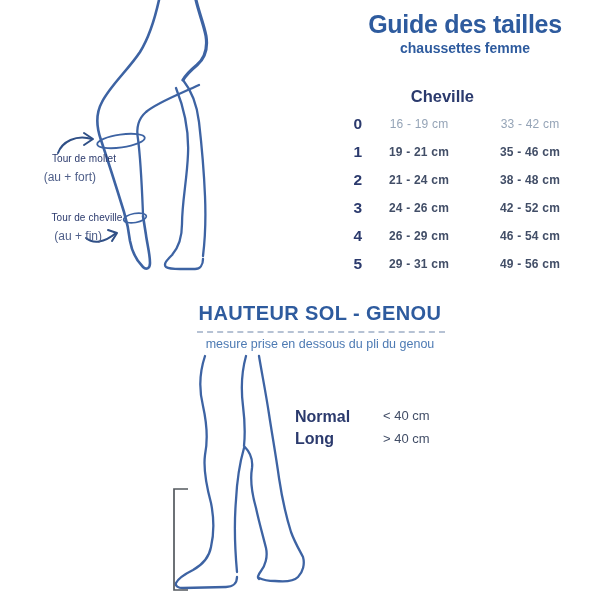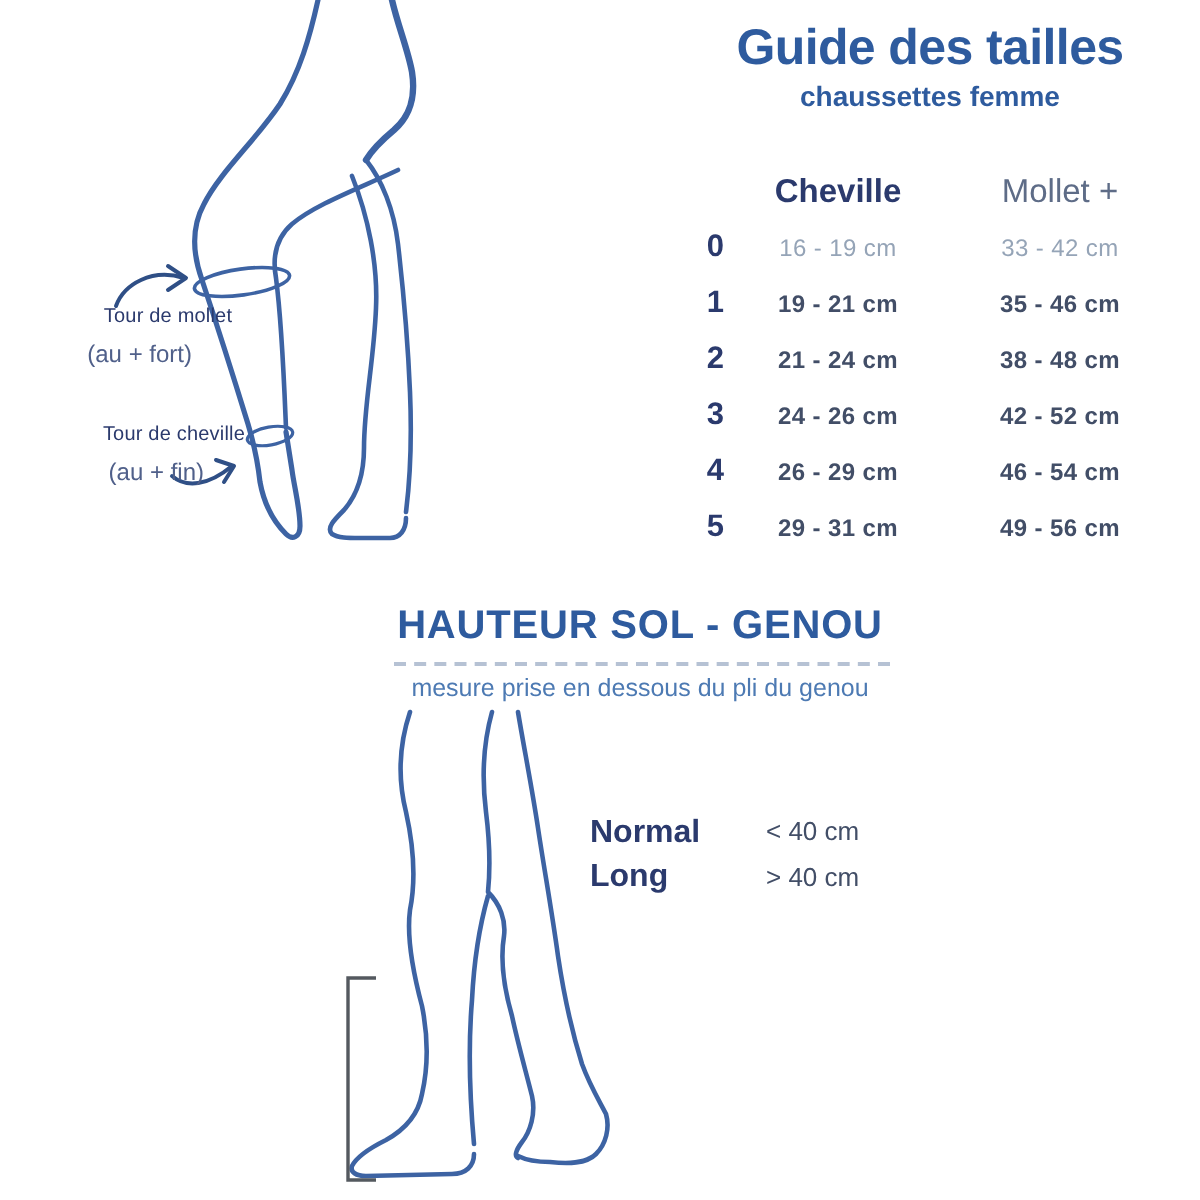--- a/index.html
+++ b/index.html
@@ -30,21 +30,21 @@
   .guide-title{left:330px;top:10px;width:270px;text-align:center;
     font-size:25px;font-weight:bold;color:var(--accent-blue);letter-spacing:-.3px;}
   .guide-subtitle{left:330px;top:40px;width:270px;text-align:center;
     font-size:14px;font-weight:bold;color:var(--accent-blue);}
 
   .size-table{left:336px;top:84px;width:252px;}
   .trow{display:grid;grid-template-columns:28px 110px 112px;align-items:center;height:28px;}
   .trow.thead{height:24px;margin-bottom:2px;}
   .c-size{text-align:right;font-weight:bold;font-size:15.5px;color:var(--navy);padding-right:2px;}
   .c-val{text-align:center;font-size:12px;letter-spacing:.2px;}
-  .th{text-align:center;font-size:16.5px;font-weight:bold;color:var(--navy);}
+  .th{text-align:right;font-size:16.5px;font-weight:bold;color:var(--navy);}
   .th-muted{text-align:center;font-size:16.5px;color:var(--muted-header);}
   .row-light .c-val{color:var(--light-row);}
   .row-dark .c-val{color:var(--slate);font-weight:bold;}
 
   
   .hauteur-title{left:120px;top:302px;width:400px;text-align:center;
     font-size:20px;font-weight:bold;color:var(--accent-blue);letter-spacing:.4px;}
   .dashed-rule{left:197px;top:331px;width:248px;height:0;
     border-top:2px dashed var(--dashed-line);}
   .hauteur-sub{left:120px;top:337px;width:400px;text-align:center;
@@ -106,21 +106,20 @@
   <div class="abs ann-label" style="left:0;top:212px;width:102px">Tour de cheville</div>
   <div class="abs ann-sub" style="left:0;top:229px;width:102px">(au + fin)</div>
 
   <div class="abs guide-subtitle">chaussettes femme</div>
   <div class="abs guide-title">Guide des tailles</div>
 
   <div class="abs size-table">
     <div class="trow thead">
       <div class="c-size"></div>
       <div class="th">Cheville</div>
-      <div class="th-muted">Mollet +</div>
     </div>
     <div class="trow row-light">
       <div class="c-size">0</div>
       <div class="c-val">16 - 19 cm</div>
       <div class="c-val">33 - 42 cm</div>
     </div>
     <div class="trow row-dark">
       <div class="c-size">1</div>
       <div class="c-val">19 - 21 cm</div>
       <div class="c-val">35 - 46 cm</div>

